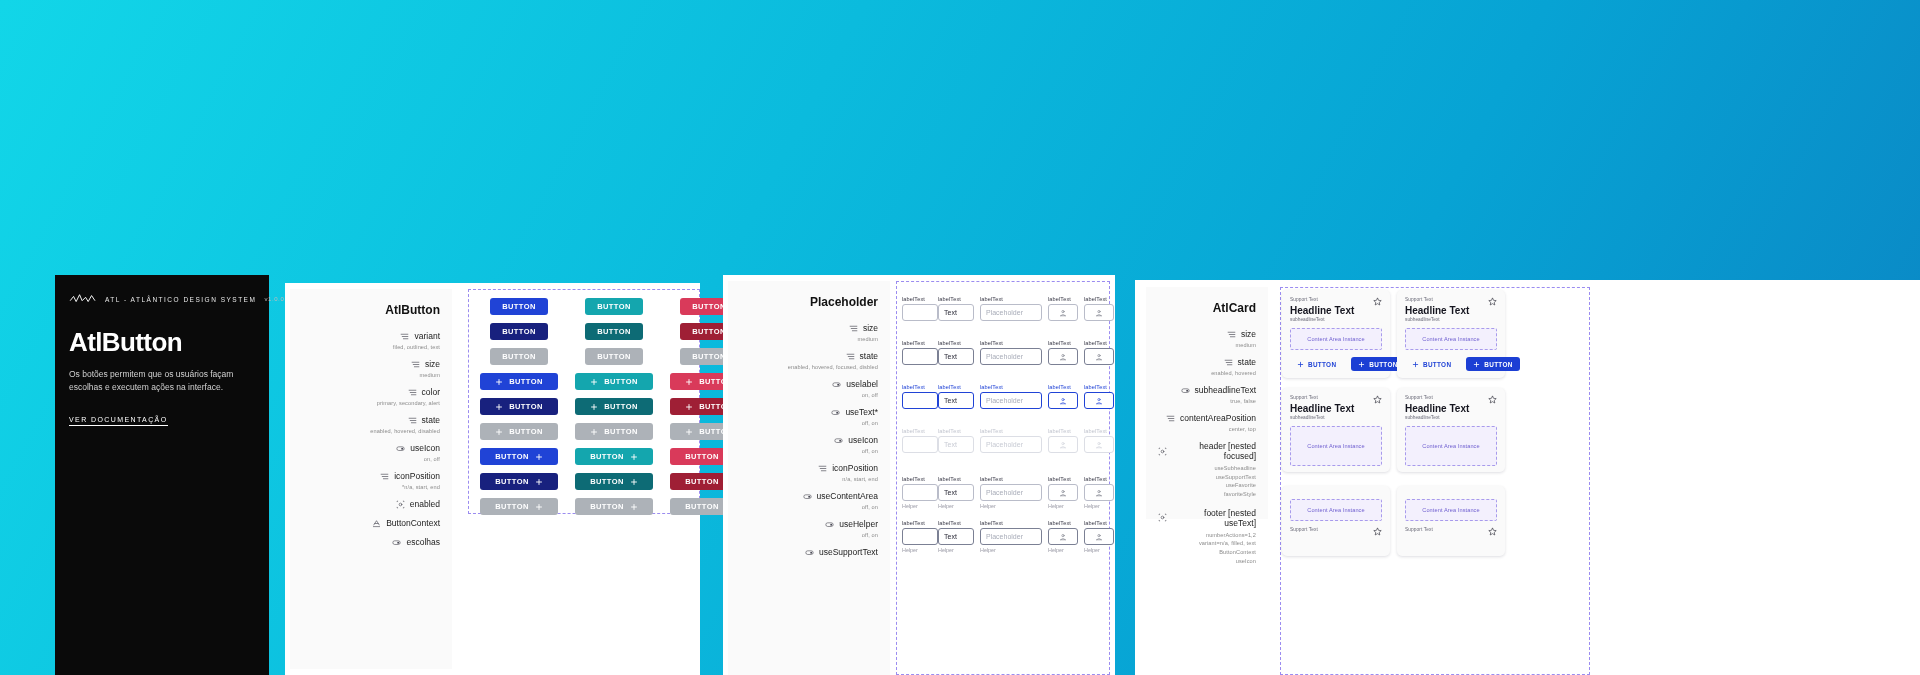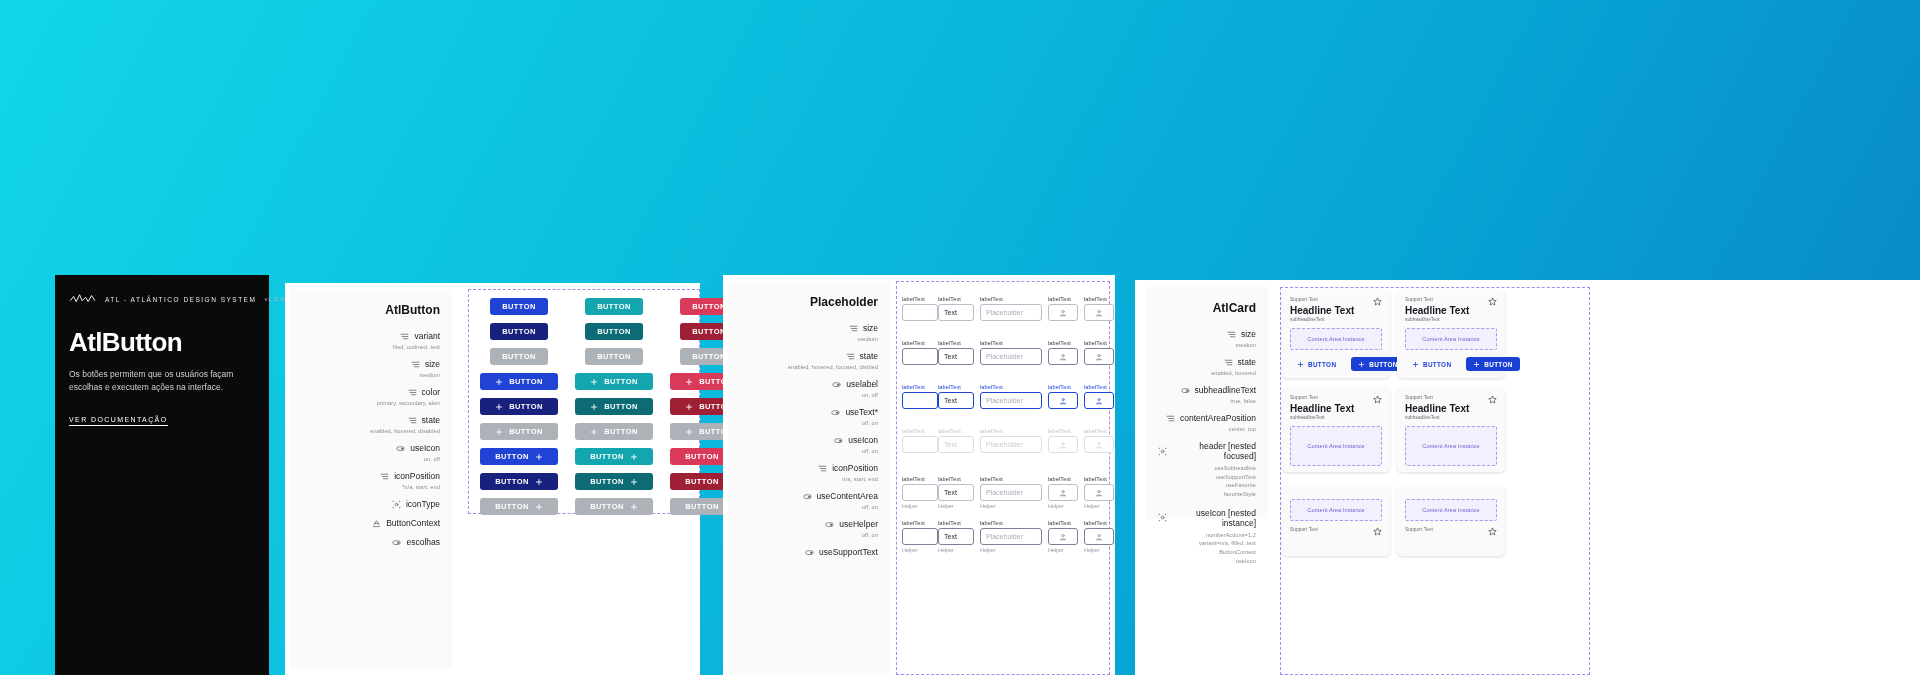--- a/index.html
+++ b/index.html
@@ -182,21 +182,21 @@
         <div class="prop">
           <svg class="pic" viewBox="0 0 16 16">
             <g stroke="#4a4a55" stroke-width="1.1" fill="none" stroke-linecap="round">
               <path d="M3 2 H2 V3"></path>
               <path d="M13 2 H14 V3"></path>
               <path d="M3 14 H2 V13"></path>
               <path d="M13 14 H14 V13"></path>
               <circle cx="8" cy="8" r="2.4"></circle>
             </g>
           </svg>
-          <span class="prop-name">iconType</span>
+          <span class="prop-name">enabled</span>
         </div>
         <div class="prop">
           <svg class="pic" viewBox="0 0 16 16">
             <g stroke="#4a4a55" stroke-width="1.15" fill="none" stroke-linecap="round">
               <path d="M3.2 10.5 L8 3 L12.8 10.5"></path>
               <line x1="5" y1="8" x2="11" y2="8"></line>
               <line x1="2.5" y1="13.5" x2="13.5" y2="13.5"></line>
             </g>
           </svg>
           <span class="prop-name">ButtonContext</span>
@@ -809,21 +809,21 @@
         <div class="prop">
           <svg class="pic" viewBox="0 0 16 16">
             <g stroke="#4a4a55" stroke-width="1.1" fill="none" stroke-linecap="round">
               <path d="M3 2 H2 V3"></path>
               <path d="M13 2 H14 V3"></path>
               <path d="M3 14 H2 V13"></path>
               <path d="M13 14 H14 V13"></path>
               <circle cx="8" cy="8" r="2.4"></circle>
             </g>
           </svg>
-          <span class="prop-name">useIcon [nested instance]</span>
+          <span class="prop-name">footer [nested useText]</span>
         </div>
         <div class="prop-vals multi">
           <div>numberActions=1,2</div>
           <div>variant=n/a, filled, text</div>
           <div>ButtonContext</div>
           <div>useIcon</div>
         </div>
       </div>
   </div>
   <div class="dashbox" style="left:1280px;top:287px;width:310px;height:388px;background:transparent;"></div>

